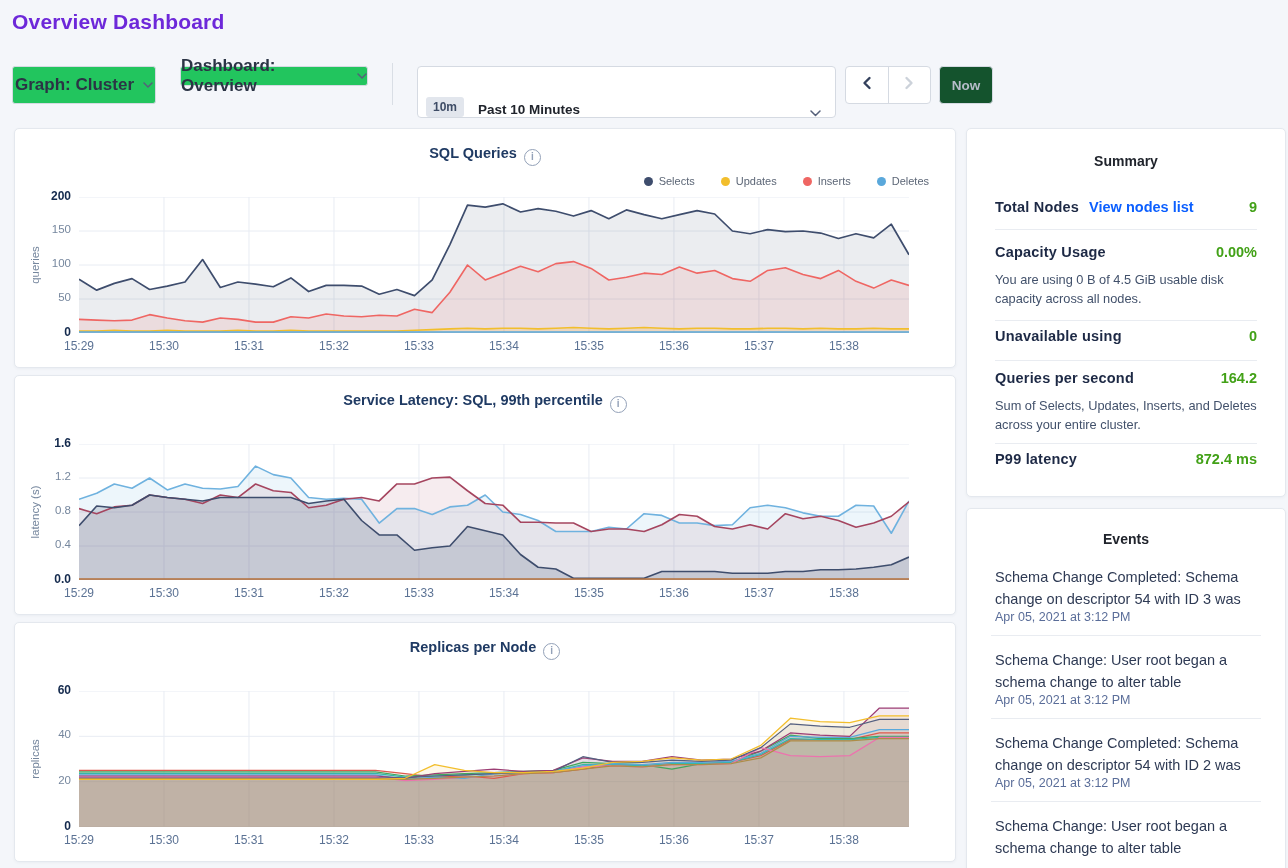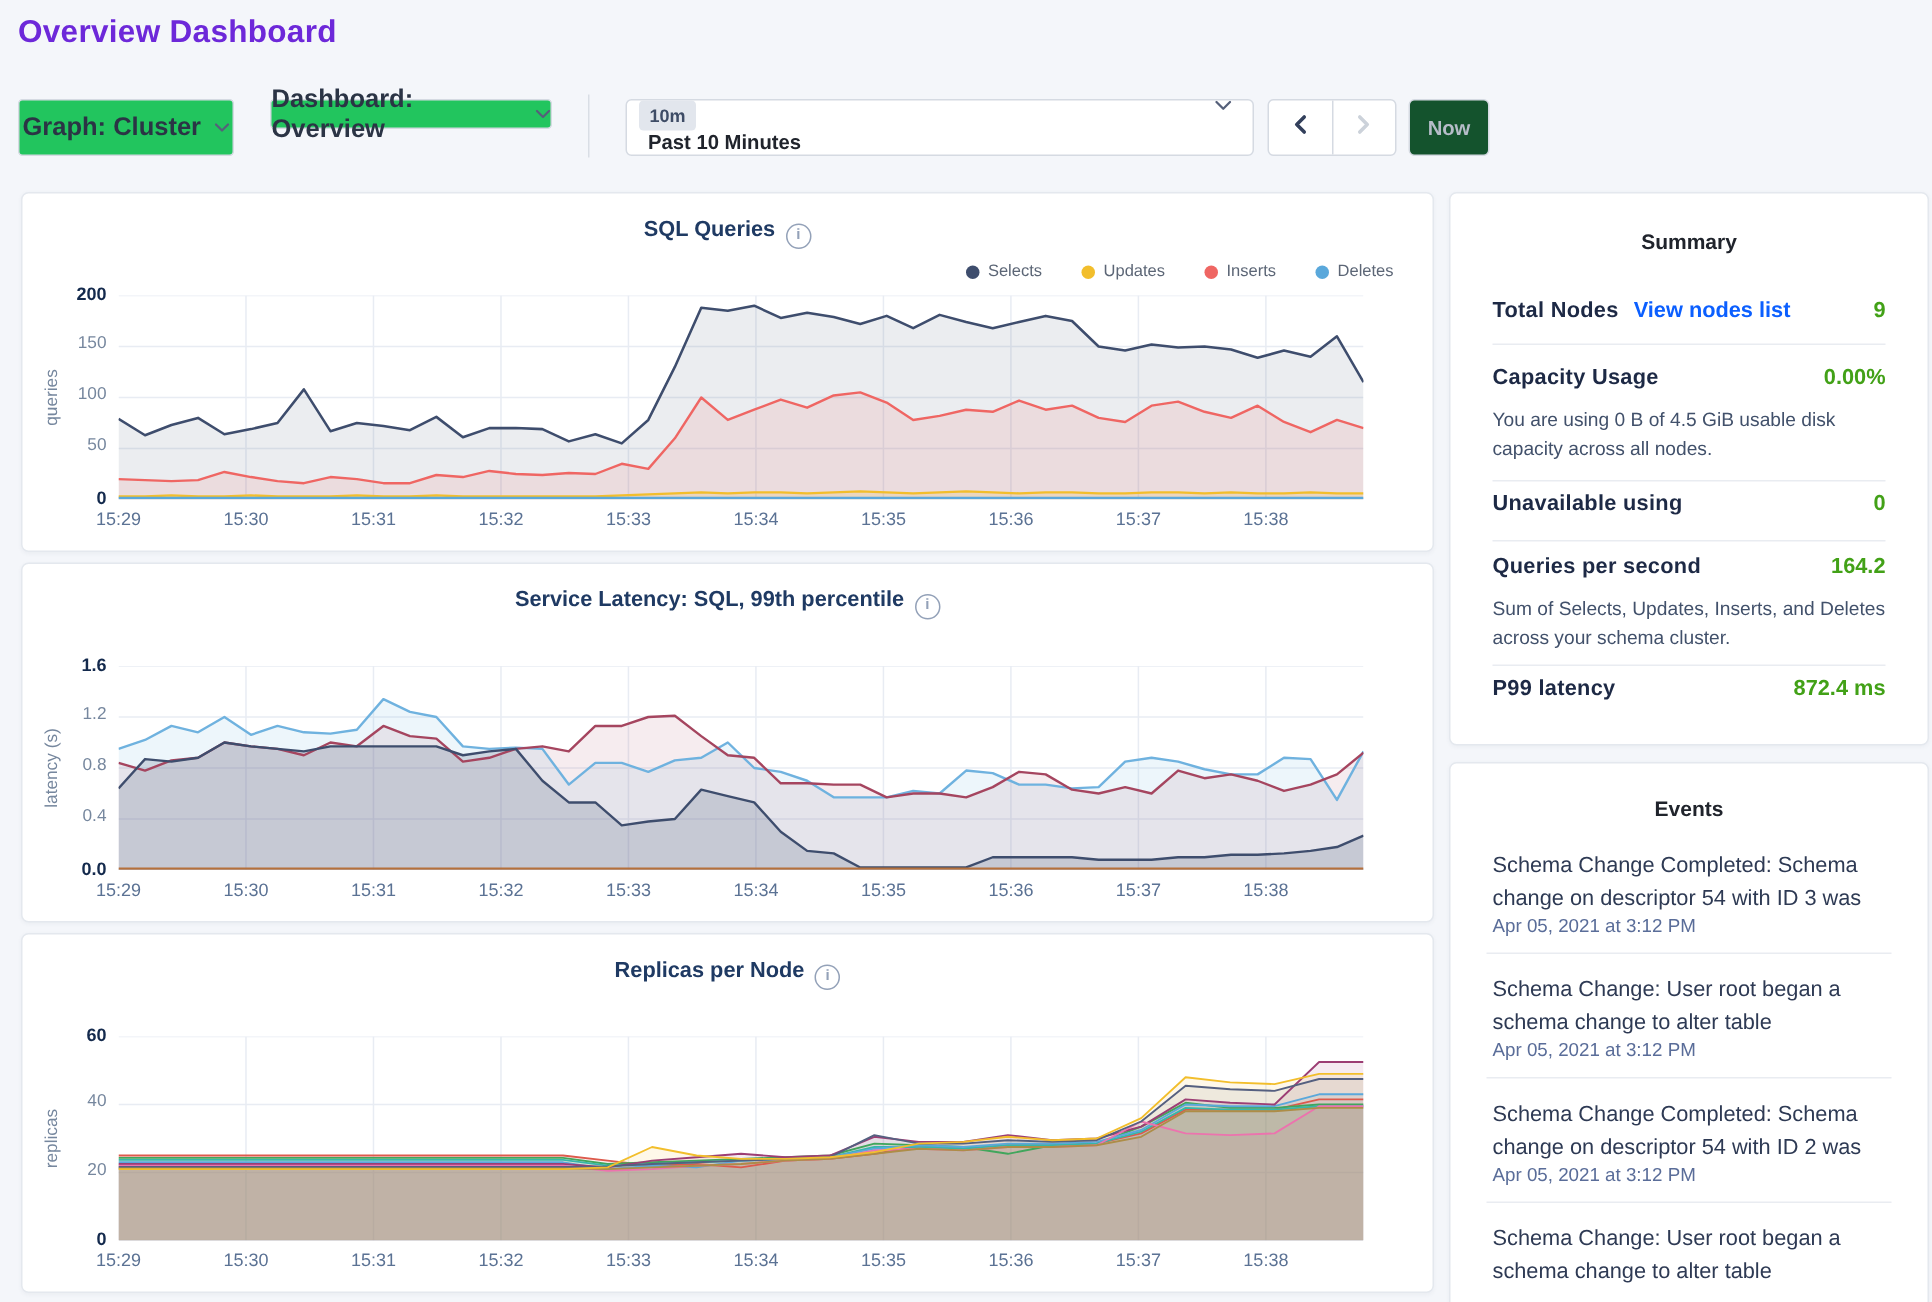--- a/index.html
+++ b/index.html
@@ -6,22 +6,22 @@
   body{
     width:1288px;height:868px;position:relative;overflow:hidden;
     background:#f4f6fa;font-family:"Liberation Sans",sans-serif;color:#242a35;
   }
   .page-title{position:absolute;left:12px;top:10px;font-size:21px;font-weight:600;color:#6d28d9;letter-spacing:.2px;}
   
   .ctrl{position:absolute;background:#22c55e;border:1px solid #d5dae2;border-radius:3px;
     display:flex;align-items:center;justify-content:center;font-size:17px;font-weight:bold;color:#2b3445;cursor:pointer;box-sizing:border-box;}
   .chev{margin-left:9px;display:inline-flex;}
   .tool-div{position:absolute;left:392px;top:63px;width:1px;height:42px;background:#d9dee5;}
-  .timebox{position:absolute;left:417px;top:66px;width:419px;height:38px;background:#fff;border:1px solid #d5dae2;border-radius:4px;
-    display:flex;align-items:flex-start;box-sizing:border-box;cursor:pointer;flex-direction:column;}
+  .timebox{position:absolute;left:417px;top:66px;width:419px;height:52px;background:#fff;border:1px solid #d5dae2;border-radius:4px;
+    display:flex;align-items:flex-end;box-sizing:border-box;cursor:pointer;}
   .timebadge{margin-left:8px;background:#e2e6ed;border-radius:3px;padding:3px 7px;font-size:12px;font-weight:bold;color:#3e4c66;}
   .timelabel{margin-left:14px;font-size:13.5px;font-weight:bold;color:#20242c;}
   .timebox .chev{position:absolute;right:14px;}
   .arrowgrp{position:absolute;left:845px;top:66px;width:86px;height:38px;background:#fff;border:1px solid #d5dae2;border-radius:4px;
     display:flex;box-sizing:border-box;}
   .arrowbtn{flex:1;display:flex;align-items:center;justify-content:center;cursor:pointer;}
   .arrowbtn.first{border-right:1px solid #d5dae2;}
   .nowbtn{position:absolute;left:939px;top:66px;width:54px;height:38px;background:#14532d;border:1px solid #d5dae2;border-radius:4px;
     display:flex;align-items:center;justify-content:center;font-size:13.5px;font-weight:bold;color:#b6bdc9;box-sizing:border-box;}
   
@@ -310,21 +310,21 @@
   <div class="sum-row" style="top:199px;">
     <span class="sum-label">Unavailable using</span>
     <span class="sum-value">0</span>
   </div>
   <div class="sum-div" style="top:231px;"></div>
 
   <div class="sum-row" style="top:241px;text-align:center;">
     <span class="sum-label">Queries per second</span>
     <span class="sum-value">164.2</span>
   </div>
-  <div class="sum-sub" style="top:267px;">Sum of Selects, Updates, Inserts, and Deletes across your schema cluster.</div>
+  <div class="sum-sub" style="top:267px;">Sum of Selects, Updates, Inserts, and Deletes across your entire cluster.</div>
   <div class="sum-div" style="top:314px;"></div>
 
   <div class="sum-row" style="top:322px;">
     <span class="sum-label">P99 latency</span>
     <span class="sum-value">872.4 ms</span>
   </div>
 </div>
 
 <div class="panel" style="left:966px;top:508px;width:320px;height:430px;">
   <div class="events-title">Events</div>

